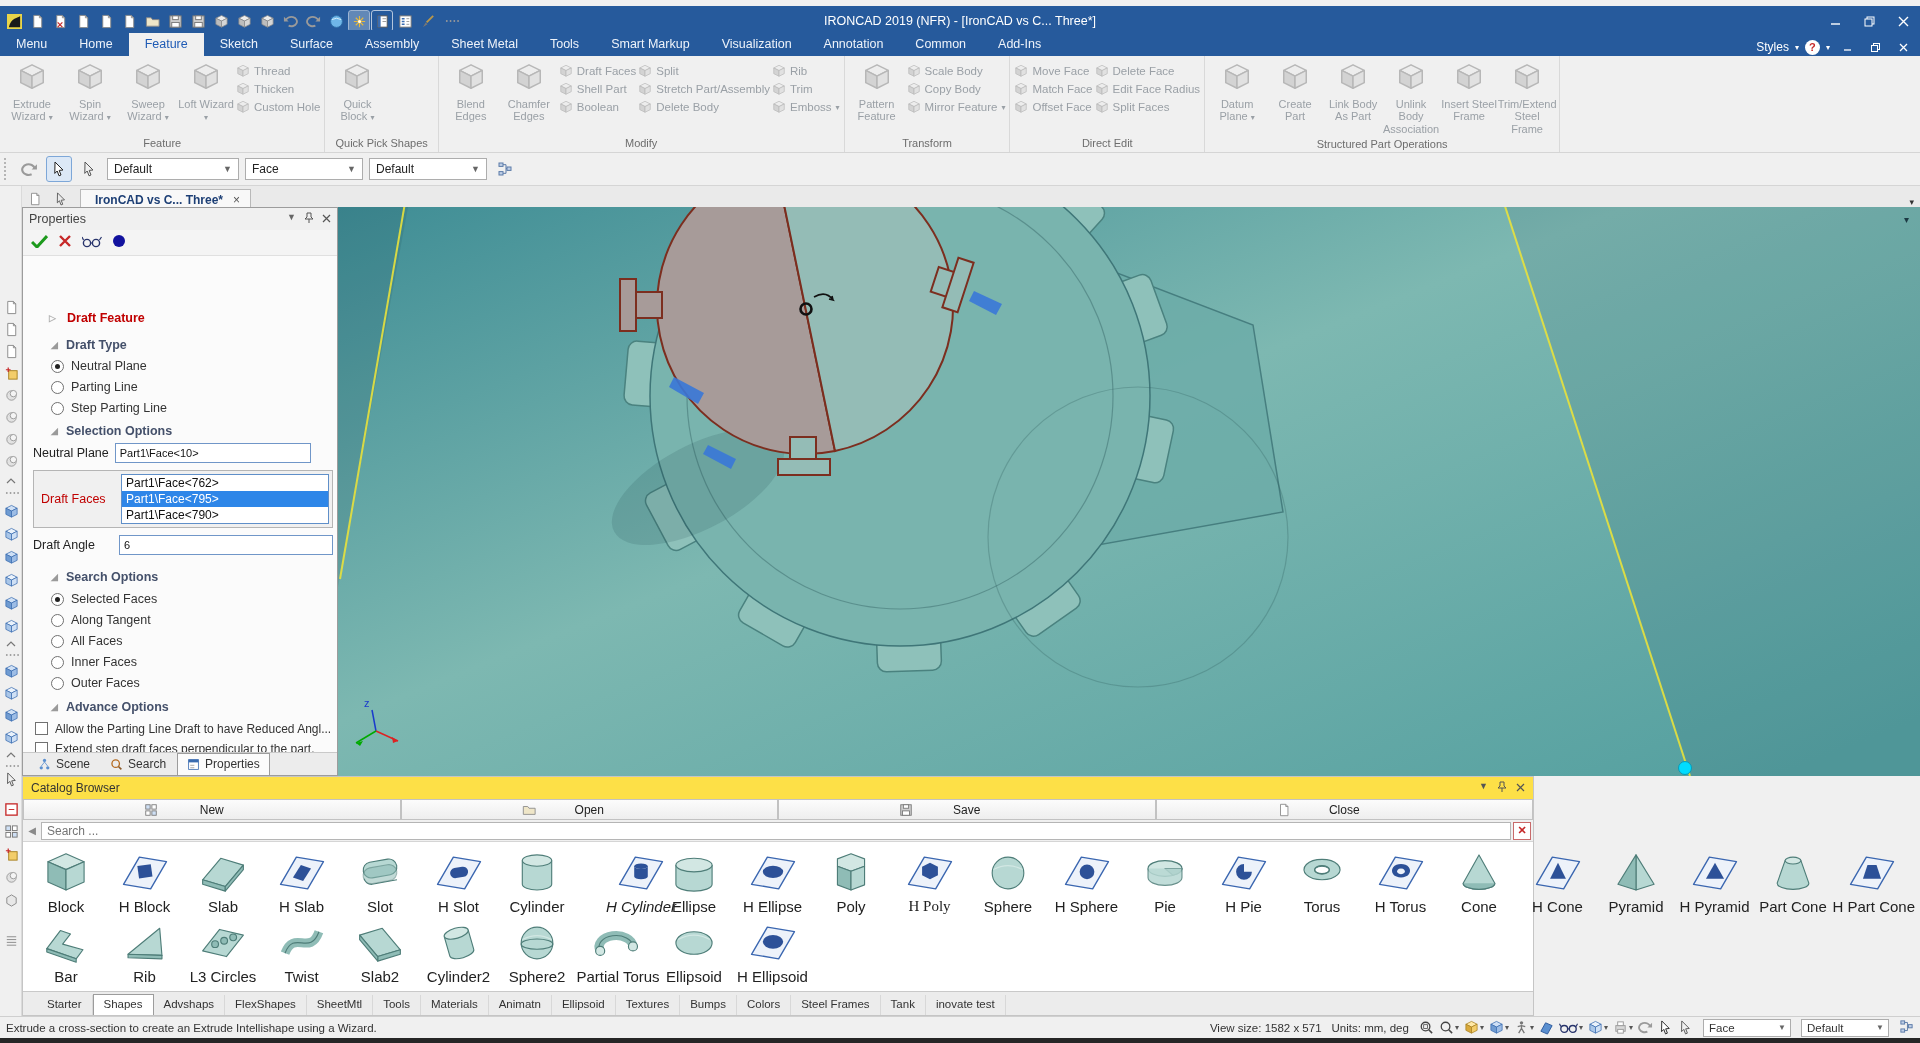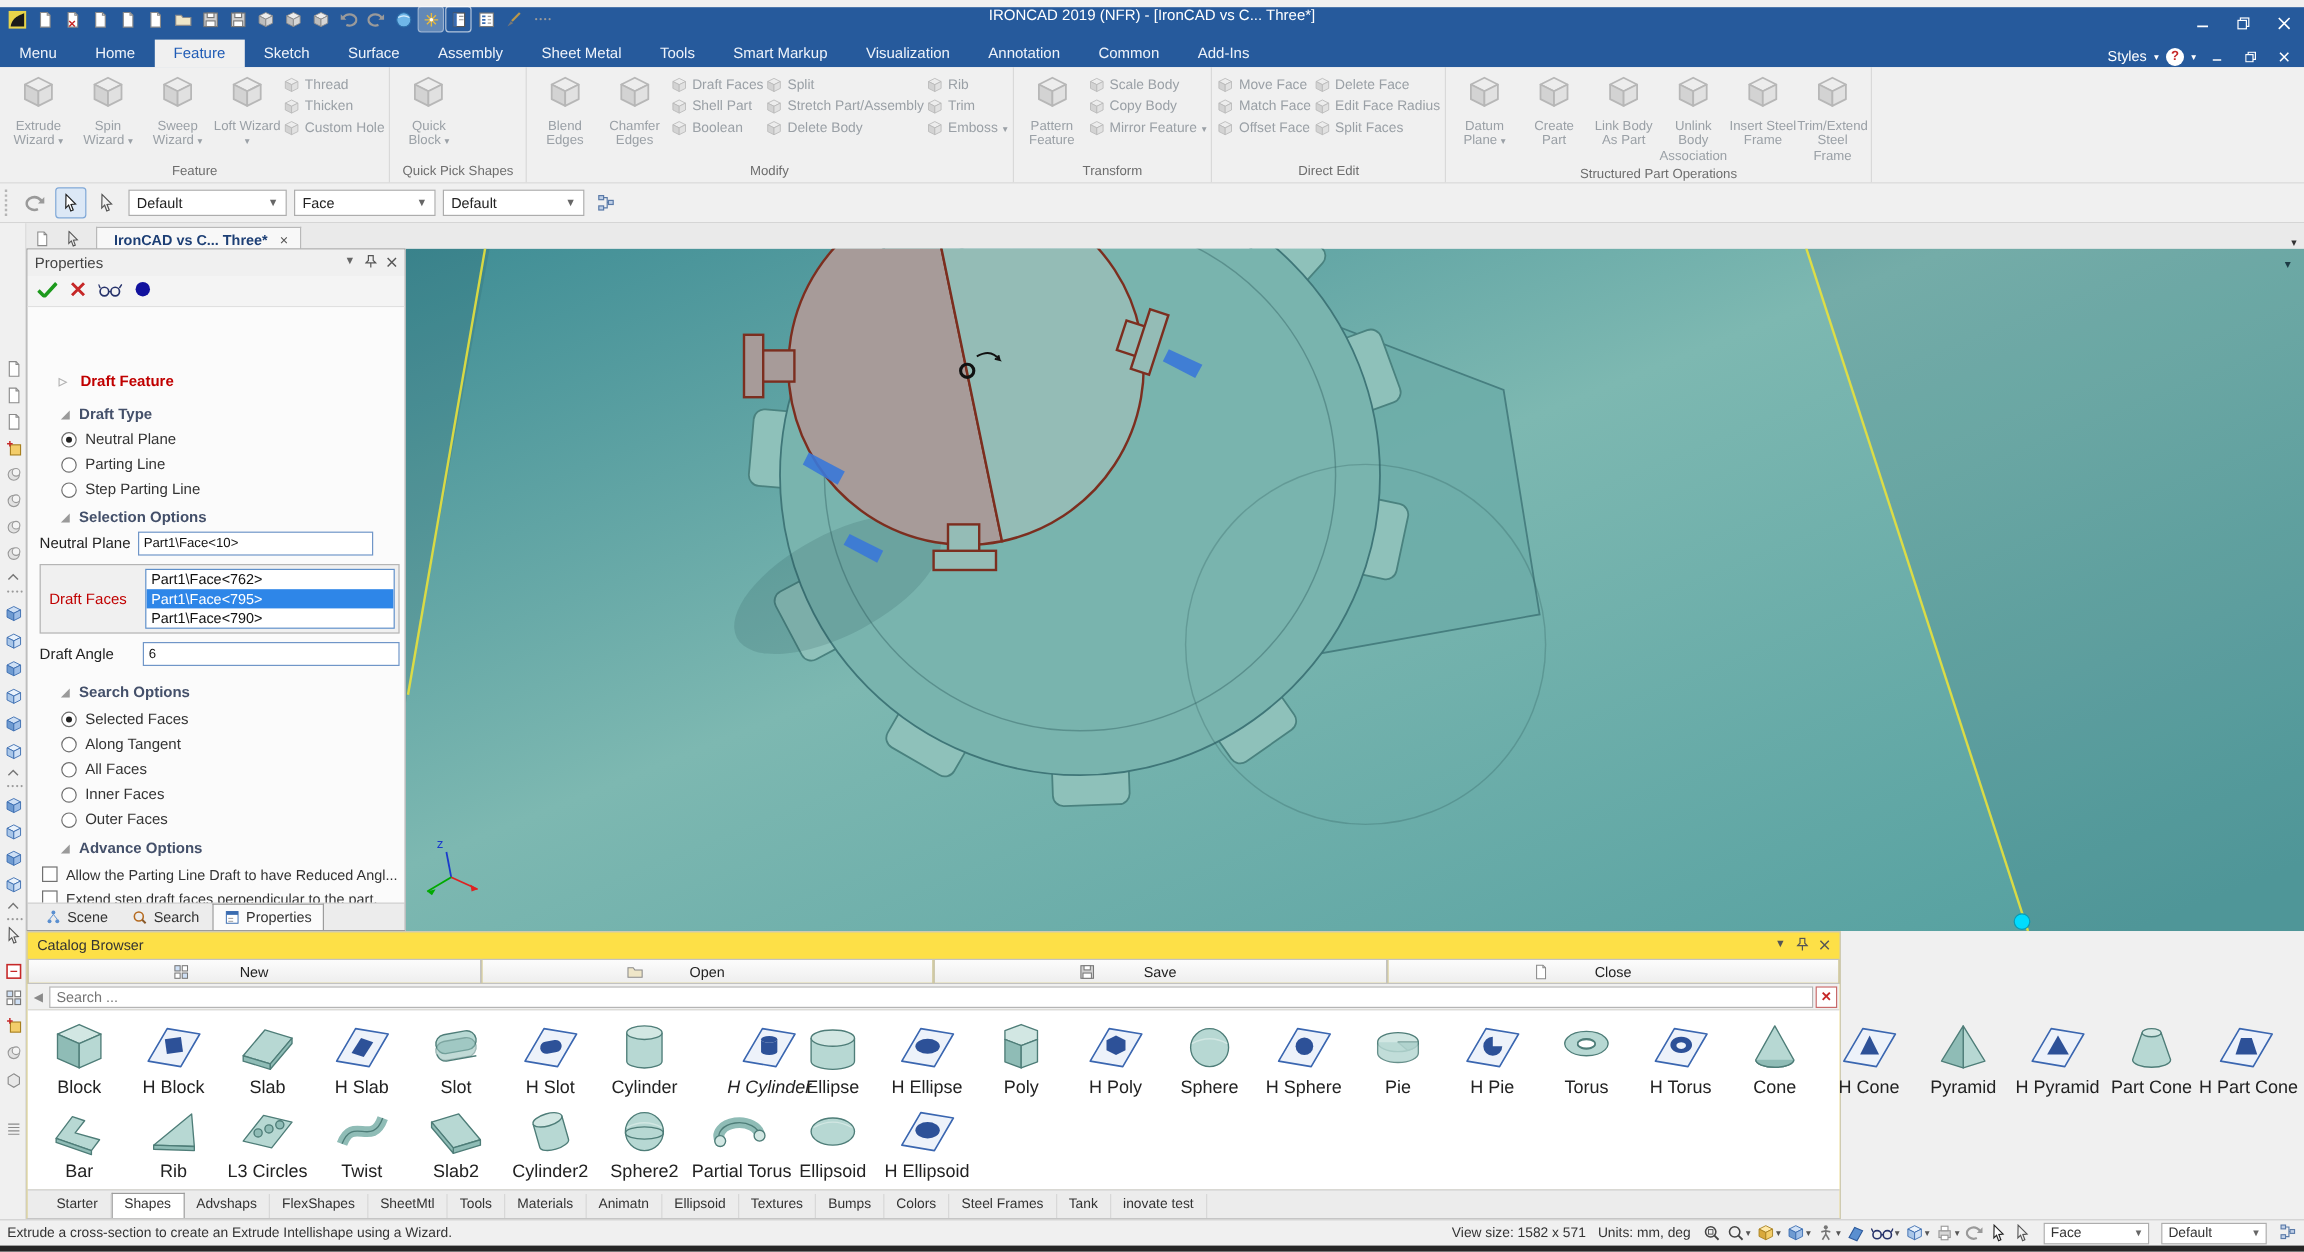--- a/index.html
+++ b/index.html
@@ -1,20 +1,20 @@
 <!DOCTYPE html>
 <html><head>
 <meta charset="utf-8">
 <style>
   * { margin:0; padding:0; box-sizing:border-box; }
   html,body { width:1920px; height:1043px; overflow:hidden; background:#f0f0f0;
               font-family:"Liberation Sans", sans-serif; font-size:12px; color:#333; }
   .abs { position:absolute; }
   
-  .titlebar { left:0; top:6px; width:1920px; height:30px; background:#265a9c; display:flex; align-items:flex-start; }
+  .titlebar { left:0; top:6px; width:1920px; height:30px; background:#265a9c; display:flex; align-items:center; }
   .qat { display:flex; align-items:center; gap:3px; padding-left:4px; }
   .qicon { width:20px; height:20px; display:flex; align-items:center; justify-content:center; border-radius:2px; }
   .qicon.hl { background:rgba(255,255,255,.28); outline:1px solid rgba(255,255,255,.55); }
   .qicon.bx { outline:1px solid rgba(255,255,255,.65); }
   .win-title { position:absolute; left:0; right:0; text-align:center; color:#fff; font-size:12.5px; pointer-events:none; }
   .winbtns { margin-left:auto; display:flex; }
   .winbtn { width:34px; height:26px; display:flex; align-items:center; justify-content:center; color:#fff; }
   
   .tabrow { left:0; top:30px; width:1920px; height:26px; background:#265a9c; display:flex; align-items:flex-end; }
   .rtab { padding:4px 16px 5px; color:#eef3fa; font-size:12.5px; cursor:default; }
@@ -1370,21 +1370,21 @@
           <svg width="52" height="46" viewBox="0 0 46 40">
             <g stroke="#4e7d78" stroke-width="1" stroke-linejoin="round">
               <path d="M23 3 35 7.5 35 14 23 18.5 11 14 11 7.5Z" fill="#d2e7e3"></path>
               <path d="M11 14 23 18.5 23 35 11 30.5Z" fill="#8fbcb6"></path>
               <path d="M35 14 23 18.5 23 35 35 30.5Z" fill="#b7d8d3"></path>
             </g>
           </svg>
         </div>
         <div class="cl">Poly</div>
       </div>
-      <div class="citem" style="left: 867.5px; top: 8px;">
+      <div class="citem" style="left: 867.5px; top: 8px; font-family: Liberation Serif, serif;">
         <div class="th">
           <svg width="52" height="46" viewBox="0 0 46 40">
             <path d="M4 30 18 6 42 10 28 34Z" fill="#edf2fa" stroke="#3a66b0" stroke-width="1.2" stroke-linejoin="round"></path>
             <path d="M23 11 30 14.5 30 22 23 25.5 16 22 16 14.5Z" fill="#2d5198"></path>
           </svg>
         </div>
         <div class="cl">H Poly</div>
       </div>
       <div class="citem" style="left: 946px; top: 8px;">
         <div class="th">

